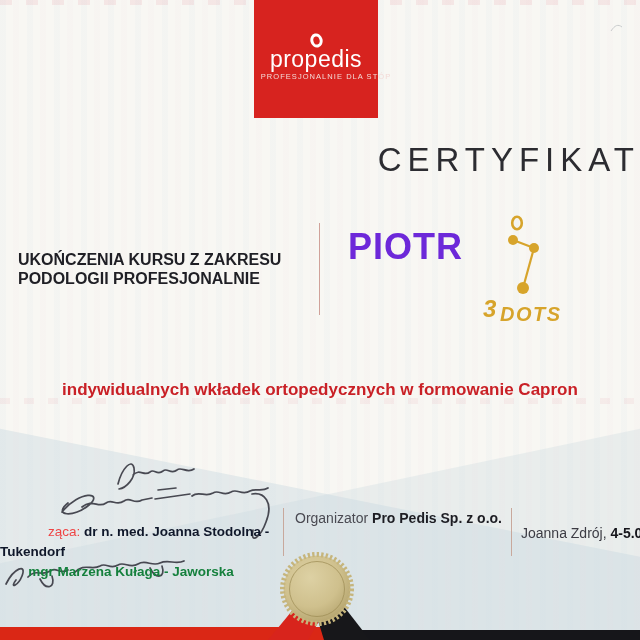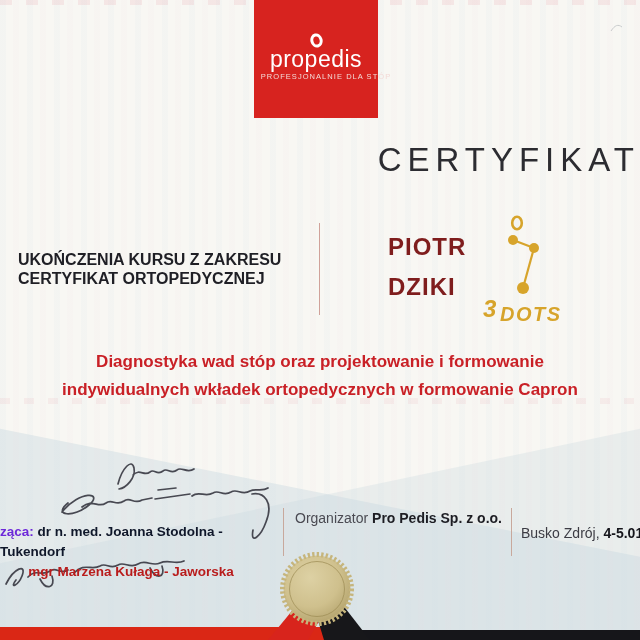--- a/index.html
+++ b/index.html
@@ -35,32 +35,32 @@
 
   
   .title{position:absolute;left:0;top:141px;width:640px;text-align:right;
     font-size:33px;letter-spacing:6px;padding-left:6px;box-sizing:border-box;
     color:#2c2c31;font-weight:400;}
 
   
   .course{position:absolute;left:18px;top:250px;width:267px;text-align:left;
     font-size:16px;font-weight:bold;line-height:19px;color:#1f1f25;}
   .vdivider{position:absolute;left:319px;top:223px;width:1px;height:92px;background:#d0a19a;}
-  .recipient{position:absolute;left:348px;top:227px;font-size:24px;font-weight:bold;
-    letter-spacing:1px;line-height:40px;color:#7f1d1d;margin-left:40px;}
+  .recipient{position:absolute;left:348px;top:227px;font-size:36px;font-weight:bold;
+    letter-spacing:1px;line-height:40px;color:#6d28d9;}
 
   
   .descr{position:absolute;left:0;top:348px;width:640px;text-align:center;
     font-size:17px;font-weight:bold;line-height:28px;color:#c92026;}
 
   
   .trainers{position:absolute;left:0;top:522px;width:272px;font-size:13.5px;line-height:20px;}
-  .trainers .lbl{font-weight:700;color:#6d28d9;}
+  .trainers .lbl{font-weight:400;color:#ef4444;margin-left:48px;}
   .trainers b{color:#0f172a;}
-  .trainers .t2{display:block;text-align:center;width:262px;font-weight:bold;color:#b91c1c;}
+  .trainers .t2{display:block;text-align:center;width:262px;font-weight:bold;color:#15803d;}
   .fdiv{position:absolute;top:508px;width:1px;height:48px;background:#c8a89c;}
   .fdiv.d1{left:283px;} .fdiv.d2{left:511px;}
   .organizer{position:absolute;left:295px;top:510px;font-size:14px;white-space:nowrap;color:#4a4a52;}
   .organizer b{color:#1d1d23;}
   .venue{position:absolute;left:521px;top:525px;font-size:14px;white-space:nowrap;color:#3c3c44;}
   .venue b{color:#15151b;}
 
   
   .sig{position:absolute;pointer-events:none;}
   .sig path{fill:none;stroke:#32323c;stroke-width:1.7;stroke-linecap:round;stroke-linejoin:round;opacity:.88;}
@@ -92,45 +92,44 @@
       <ellipse cx="6.5" cy="7.5" rx="4.6" ry="5.6" fill="none" stroke="#ffffff" stroke-width="3" transform="rotate(-14 6.5 7.5)"></ellipse>
     </svg>
     <div class="wordmark">propedis</div>
     <div class="tagline">PROFESJONALNIE DLA STÓP</div>
   </div>
 
   <div class="title">CERTYFIKAT</div>
 
   <div class="course">
     <span>UKOŃCZENIA KURSU Z ZAKRESU</span><br>
-    <span>CERTYFIKAT ORTOPEDYCZNEJ</span>
+    <span>PODOLOGII PROFESJONALNIE</span>
   </div>
 
   <div class="vdivider"></div>
 
   <div class="recipient">
     <span>PIOTR</span><br>
-    <span>DZIKI</span>
   </div>
 
   <svg style="position:absolute;left:465px;top:205px;" width="120" height="130" viewBox="0 0 120 130">
     <g stroke="#d7a42b" fill="#d7a42b">
       <ellipse cx="52" cy="18" rx="4.8" ry="6.2" fill="none" stroke-width="2.6"></ellipse>
       <line x1="48" y1="35" x2="69" y2="43" stroke-width="2.2"></line>
       <line x1="69" y1="43" x2="58" y2="83" stroke-width="2.2"></line>
       <circle cx="48" cy="35" r="5" stroke="none"></circle>
       <circle cx="69" cy="43" r="5" stroke="none"></circle>
       <circle cx="58" cy="83" r="6" stroke="none"></circle>
     </g>
     <text x="18" y="112" font-family="Liberation Sans, sans-serif" font-size="24" font-style="italic" font-weight="bold" fill="#d7a42b">3</text>
     <text x="35" y="116" font-family="Liberation Sans, sans-serif" font-size="20" font-style="italic" font-weight="bold" letter-spacing="1.5" fill="#d7a42b">DOTS</text>
   </svg>
 
   <div class="descr">
-    <span>Diagnostyka wad stóp oraz projektowanie i formowanie</span><br>
+    <br>
     <span>indywidualnych wkładek ortopedycznych w formowanie Capron</span>
   </div>
 
   <svg class="sig" style="left:40px;top:448px;" width="250" height="104" viewBox="0 0 250 104">
     <path d="M78,36 C82,20 92,10 94,20 C96,30 86,40 79,41 M93,27 C100,20 104,29 110,24 C114,20 117,28 123,23 C127,19 131,27 137,22 C141,18 147,26 154,21"></path>
     <path d="M22,64 C40,42 64,44 49,57 C34,70 12,68 28,55 M42,59 C53,50 58,61 66,55 C72,50 76,59 84,53 C90,48 94,57 102,52 L112,50 M115,51 L150,46 M118,42 L136,40 M152,48 C159,42 165,50 173,45 C179,41 183,49 191,44 C197,40 202,48 210,43 C216,40 222,44 228,40"></path>
     <path d="M212,46 C224,44 234,54 226,74 C221,88 210,98 213,82"></path>
   </svg>
 
   <svg class="sig" style="left:0px;top:552px;" width="230" height="44" viewBox="0 0 230 44">
@@ -145,21 +144,21 @@
 
   <div class="fdiv d1"></div>
   <div class="fdiv d2"></div>
 
   <div class="organizer">
     <span>Organizator</span>
     <b>Pro Pedis Sp. z o.o.</b>
   </div>
 
   <div class="venue">
-    <span>Busko Zdrój,</span>
+    <span>Joanna Zdrój,</span>
     <b>4-5.01</b>
   </div>
 
   <div class="band-red"></div>
   <div class="band-black"></div>
 
   <svg class="ribbons" width="160" height="50" viewBox="0 0 160 50">
     <polygon points="56,16 82,26 68,50 28,50" fill="#d8241c"></polygon>
     <polygon points="76,24 102,14 130,50 84,50" fill="#17171a"></polygon>
   </svg>

